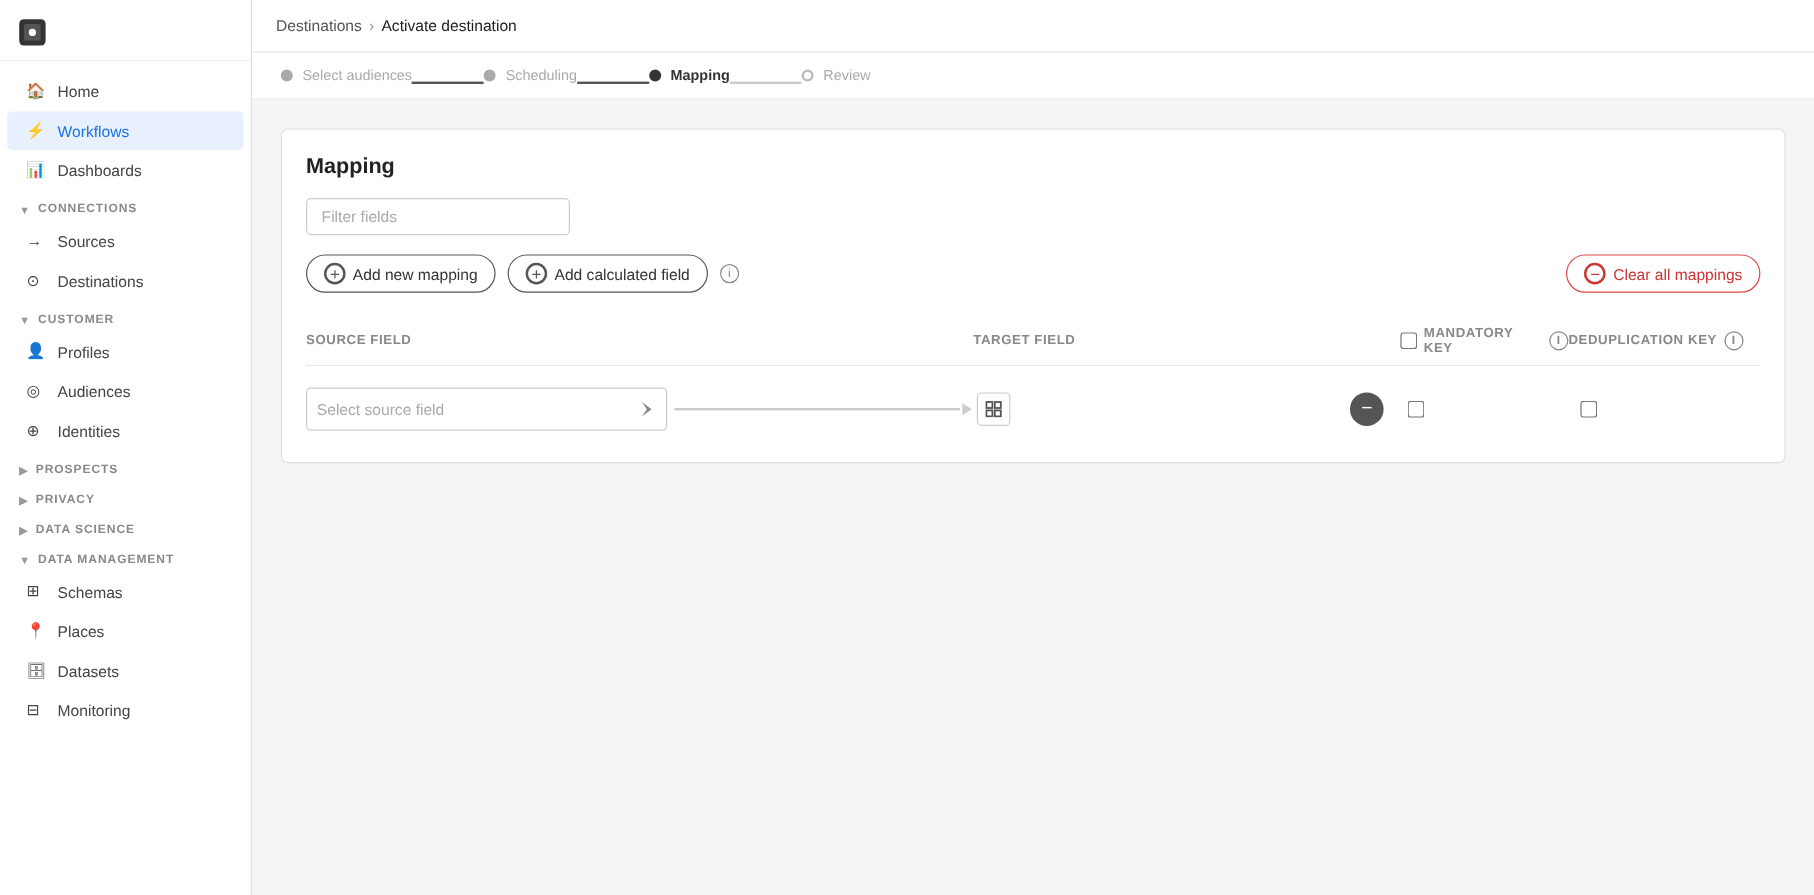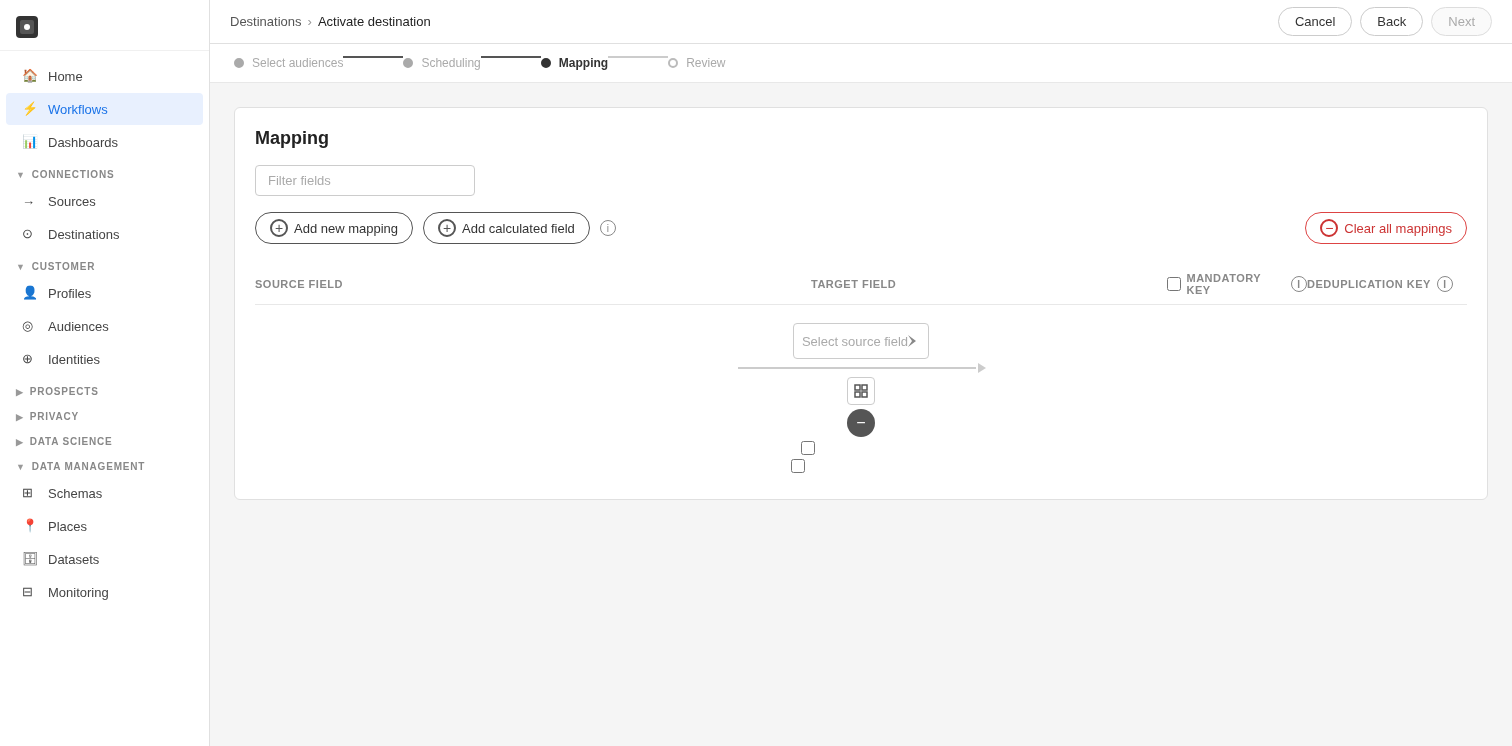--- a/index.html
+++ b/index.html
@@ -106,21 +106,21 @@
     .stepper-bar {
       background: #fff;
       border-bottom: 1px solid #e8e8e8;
       padding: 12px 24px;
       display: flex;
       align-items: center;
       flex-shrink: 0;
     }
 
     .stepper {
-      display: flex; align-items: flex-start; gap: 0;
+      display: flex; align-items: flex-end; gap: 0;
     }
 
     .step {
       display: flex; align-items: center; gap: 8px;
       font-size: 12px;
       color: #aaa;
     }
 
     .step.active { color: #333; font-weight: 600; }
     .step.done { color: #aaa; }
@@ -234,21 +234,20 @@
     .col-target { flex: 2; font-size: 11px; font-weight: 700; color: #888; letter-spacing: 0.5px; text-transform: uppercase; }
     .col-del { width: 40px; flex-shrink: 0; }
     .col-mandatory { width: 140px; flex-shrink: 0; display: flex; align-items: center; gap: 6px; font-size: 11px; font-weight: 700; color: #888; letter-spacing: 0.5px; text-transform: uppercase; }
     .col-dedup { width: 160px; flex-shrink: 0; display: flex; align-items: center; gap: 6px; font-size: 11px; font-weight: 700; color: #888; letter-spacing: 0.5px; text-transform: uppercase; }
 
     .mapping-row {
       display: flex;
       align-items: center;
       gap: 4px;
       padding: 6px 0;
-      flex-direction: column;
     }
 
     .arrow-connector {
       display: flex; align-items: center; gap: 0;
       width: 250px;
       flex-shrink: 0;
     }
 
     .field-expand-btn {
       width: 28px; height: 28px;
@@ -413,25 +412,20 @@
   </div>
 </nav>
 
 <div class="main-content">
 
   <div class="topbar">
     <div class="breadcrumb">
       <span style="cursor:pointer; color:#555;">Destinations</span>
       <span class="separator">›</span>
       <span class="current">Activate destination</span>
-    </div>
-    <div class="topbar-actions">
-      <button class="btn">Cancel</button>
-      <button class="btn">Back</button>
-      <button class="btn disabled">Next</button>
     </div>
   </div>
 
   <div class="stepper-bar">
     <div class="stepper">
       <div class="step done">
         <div class="step-dot"></div>
         <span>Select audiences</span>
       </div>
       <div class="step-connector done"></div>

